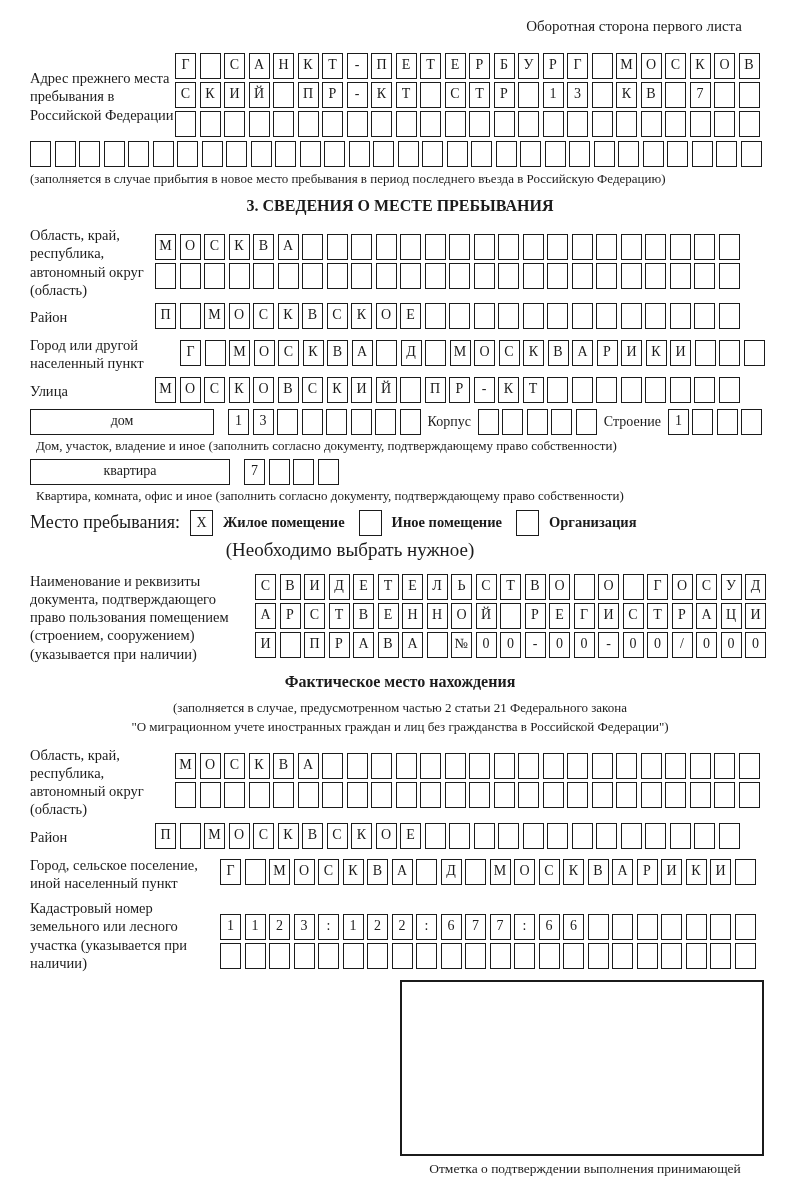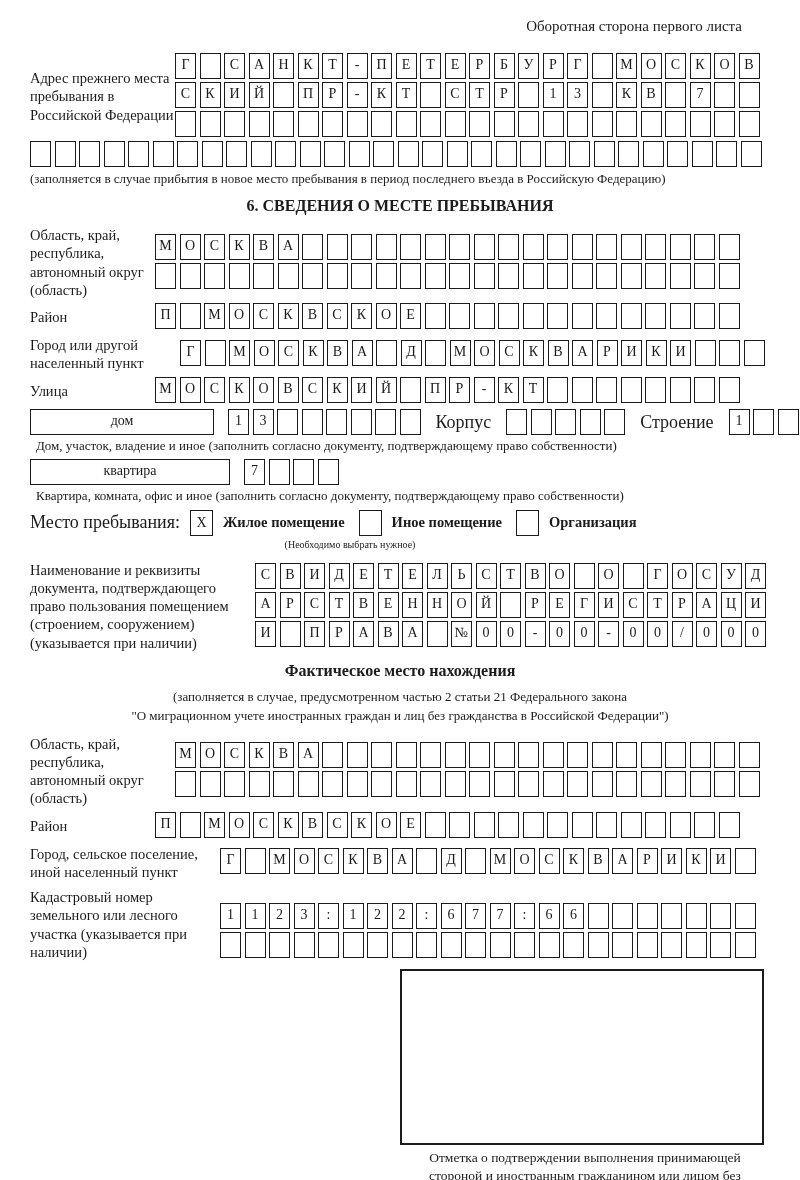--- a/index.html
+++ b/index.html
@@ -27,31 +27,31 @@
   }
   .caption { font-size:13px; text-align:left; margin:4px 0 6px 0; }
   .caption-left { font-size:13px; text-align:left; margin:3px 0 5px 6px; }
   .sec-title { font-size:16px; font-weight:bold; text-align:center; margin:10px 0 8px 0; }
 
   .widebox {
     border:1.7px solid #1b1b1b; height:26px;
     text-align:center; font-size:14px; line-height:22px;
     flex:0 0 auto; margin-right:14px;
   }
-  .inline-lbl { font-size:18px; line-height:26px; margin:0 15px; }
+  .inline-lbl { font-size:14px; line-height:26px; margin:0 7px; }
 
   .mesto-row { display:flex; align-items:center; margin-top:6px; }
   .mesto-row .mlabel { font-size:18px; margin-right:10px; }
   .checkbox {
     display:inline-block; width:23px; height:26px;
     border:1.7px solid #1b1b1b; text-align:center;
     font-size:14px; line-height:23px; flex:0 0 auto;
   }
   .opt-label { font-size:14.5px; margin:0 14px 0 10px;font-weight:bold; }
-  .mesto-note { font-size:10px; margin:3px 0 8px 170px; width:300px; text-align:center; }
+  .mesto-note { font-size:19px; margin:3px 0 8px 170px; width:300px; text-align:center; }
 
   .fact-caption { font-size:13px; text-align:center; line-height:1.45; }
 
   .stamp-box {
     margin-left:370px; margin-top:8px;
     width:364px; height:176px;
     border:2px solid #1b1b1b;
   }
   .stamp-caption { margin-left:360px; width:390px; text-align:center; font-size:13.5px; line-height:1.35; margin-top:4px; }
 
@@ -173,21 +173,21 @@
     <div class="cell"></div>
     <div class="cell"></div>
     <div class="cell"></div>
     <div class="cell"></div>
     <div class="cell"></div>
     <div class="cell"></div>
     <div class="cell"></div>
   </div>
 <div class="caption">(заполняется в случае прибытия в новое место пребывания в период последнего въезда в Российскую Федерацию)</div>
 
-<div class="sec-title">6. СВЕДЕНИЯ О МЕСТЕ ПРЕБЫВАНИЯ</div>
+<div class="sec-title">3. СВЕДЕНИЯ О МЕСТЕ ПРЕБЫВАНИЯ</div>
 
 <div class="frow">
   <div class="flabel w125">Область, край, республика, автономный округ (область)</div>
   <div class="rows">
     <div class="cells">
         <div class="cell">М</div>
         <div class="cell">О</div>
         <div class="cell">С</div>
         <div class="cell">К</div>
         <div class="cell">В</div>

